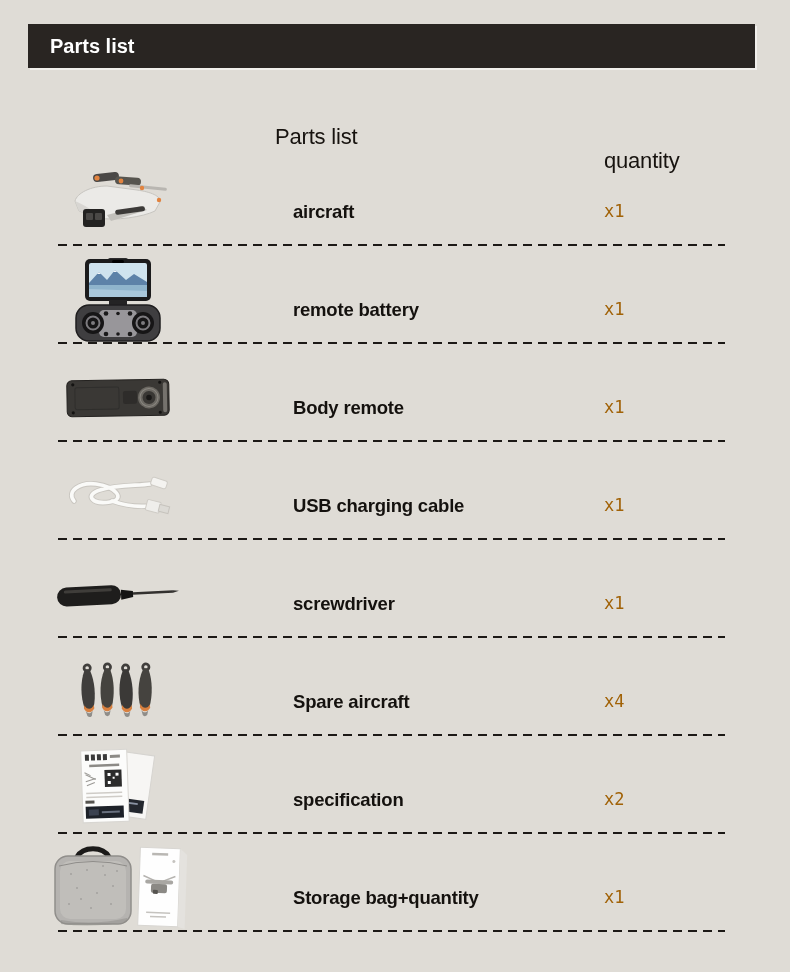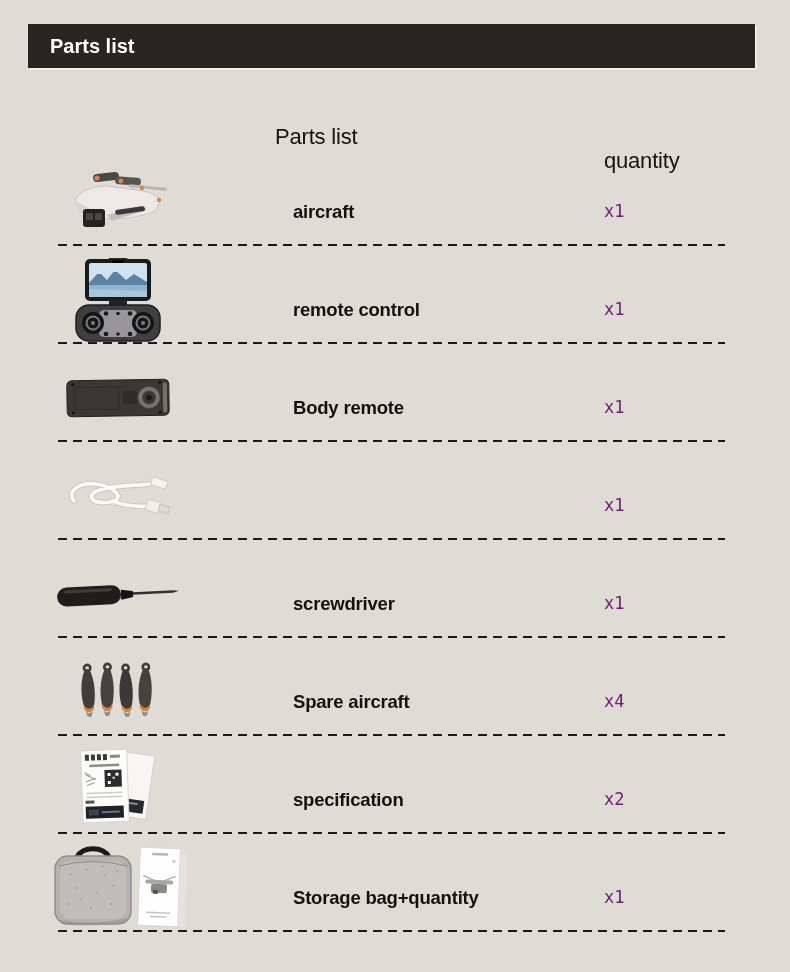--- a/index.html
+++ b/index.html
@@ -25,21 +25,21 @@
     position:absolute;left:38px;top:0;width:160px;height:98px;
     display:flex;align-items:center;justify-content:center;
     padding-top:12px;box-sizing:border-box;
   }
   .part-label{
     position:absolute;left:293px;bottom:22px;line-height:22px;
     font-size:18.5px;font-weight:600;letter-spacing:-0.2px;color:#14110e;
   }
   .part-qty{
     position:absolute;left:604px;bottom:23px;line-height:21px;
-    font-size:17px;font-weight:400;color:#701a75;
+    font-size:17px;font-weight:400;color:#a16207;
     font-family:"DejaVu Sans Mono", monospace;
   }
   .dash{
     position:absolute;left:58px;bottom:-1px;width:667px;height:2px;
     background:repeating-linear-gradient(90deg,#1c1916 0 9px,transparent 9px 15px);
   }
   svg{display:block;}
 </style>
 </head>
 <body>
@@ -100,21 +100,21 @@
         <circle cx="75" cy="65" r="6.5" fill="none" stroke="#7d7b7f" stroke-width="2"></circle>
         <circle cx="75" cy="65" r="2" fill="#7d7b7f"></circle>
         <circle cx="38" cy="55.5" r="2.3" fill="#1a191a"></circle>
         <circle cx="62" cy="55.5" r="2.3" fill="#1a191a"></circle>
         <circle cx="38" cy="76" r="2.3" fill="#1a191a"></circle>
         <circle cx="62" cy="76" r="2.3" fill="#1a191a"></circle>
         <circle cx="50" cy="55.5" r="1.8" fill="#1a191a"></circle>
         <circle cx="50" cy="76" r="1.8" fill="#1a191a"></circle>
       </svg>
     </div>
-    <div class="part-label">remote control</div>
+    <div class="part-label">remote battery</div>
     <div class="part-qty">x1</div>
     <div class="dash"></div>
   </div>
 
   <div class="row">
     <div class="img-cell">
       <svg width="110" height="46" viewBox="0 0 110 46">
         <g transform="rotate(-1 55 23)">
           <rect x="4" y="5" width="102" height="36" rx="5" fill="#3a3835" stroke="#242220" stroke-width="1"></rect>
           <rect x="100" y="8" width="4" height="30" rx="2" fill="#75726d"></rect>
@@ -149,20 +149,21 @@
         </g>
         <g transform="rotate(18 97 12)">
           <rect x="89" y="8" width="16" height="8" rx="2" fill="#f4f3f0" stroke="#cfccc6" stroke-width="1"></rect>
         </g>
         <g transform="rotate(14 96 37)">
           <rect x="84" y="31" width="14" height="11" rx="1.5" fill="#efeeeb" stroke="#cfccc6" stroke-width="1"></rect>
           <rect x="97" y="33" width="10" height="7" fill="#dcdad5" stroke="#c6c3bd" stroke-width="1"></rect>
         </g>
       </svg>
     </div>
+    <div class="part-label">USB charging cable</div>
     <div class="part-qty">x1</div>
     <div class="dash"></div>
   </div>
 
   <div class="row">
     <div class="img-cell">
       <svg width="126" height="32" viewBox="0 0 126 32">
         <g transform="rotate(-3 60 16)">
           <rect x="2" y="7" width="64" height="19" rx="9.5" fill="#1e1d1c"></rect>
           <rect x="9" y="10" width="48" height="3" rx="1.5" fill="#45433f" opacity="0.85"></rect>

